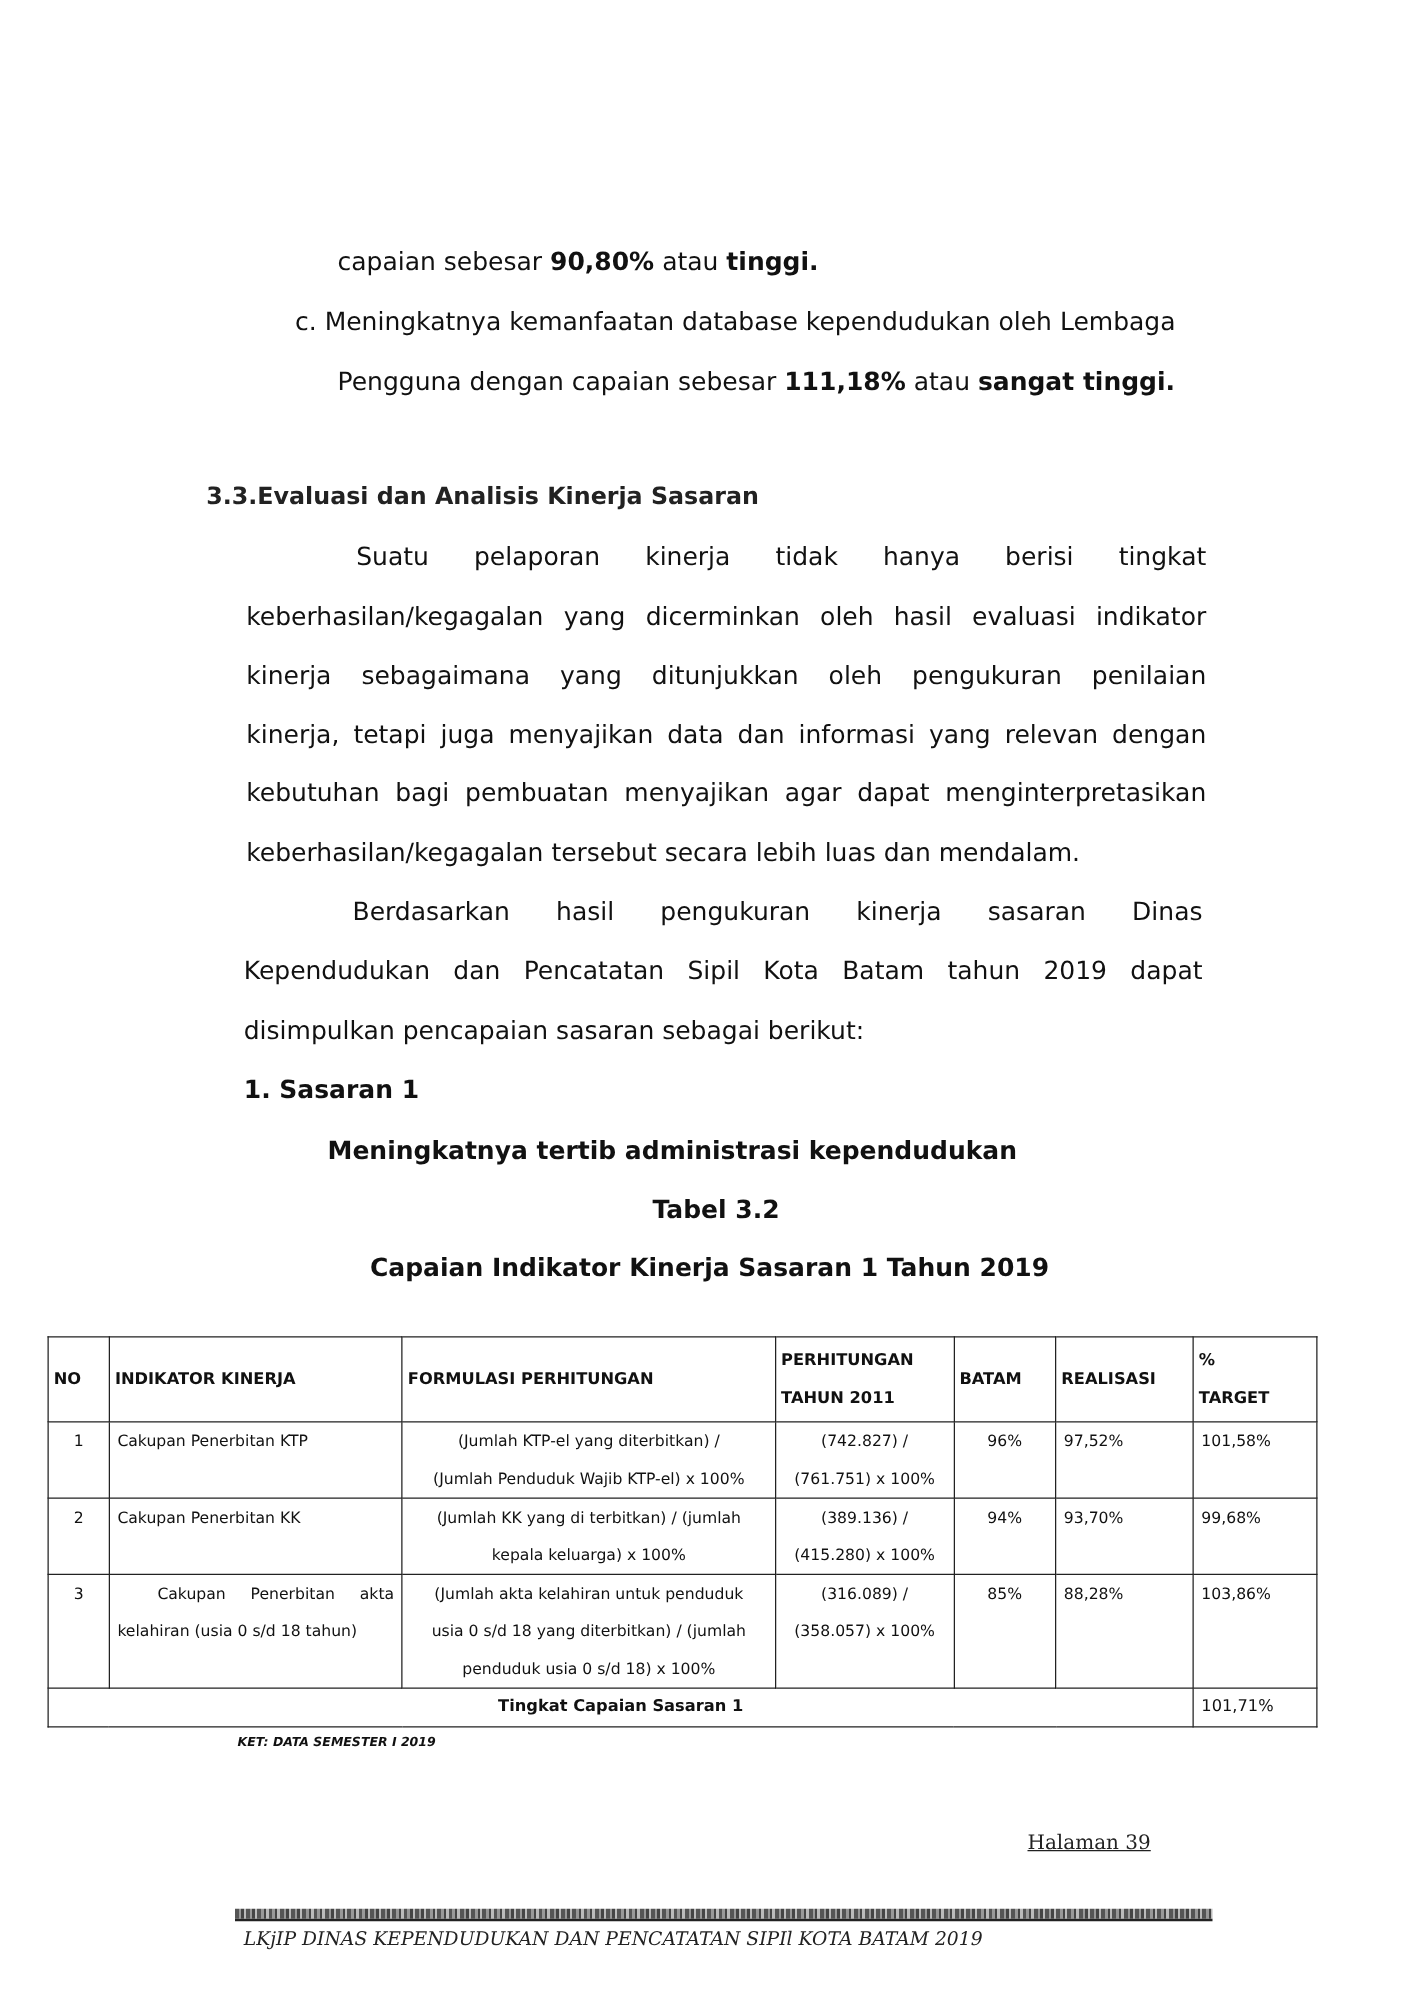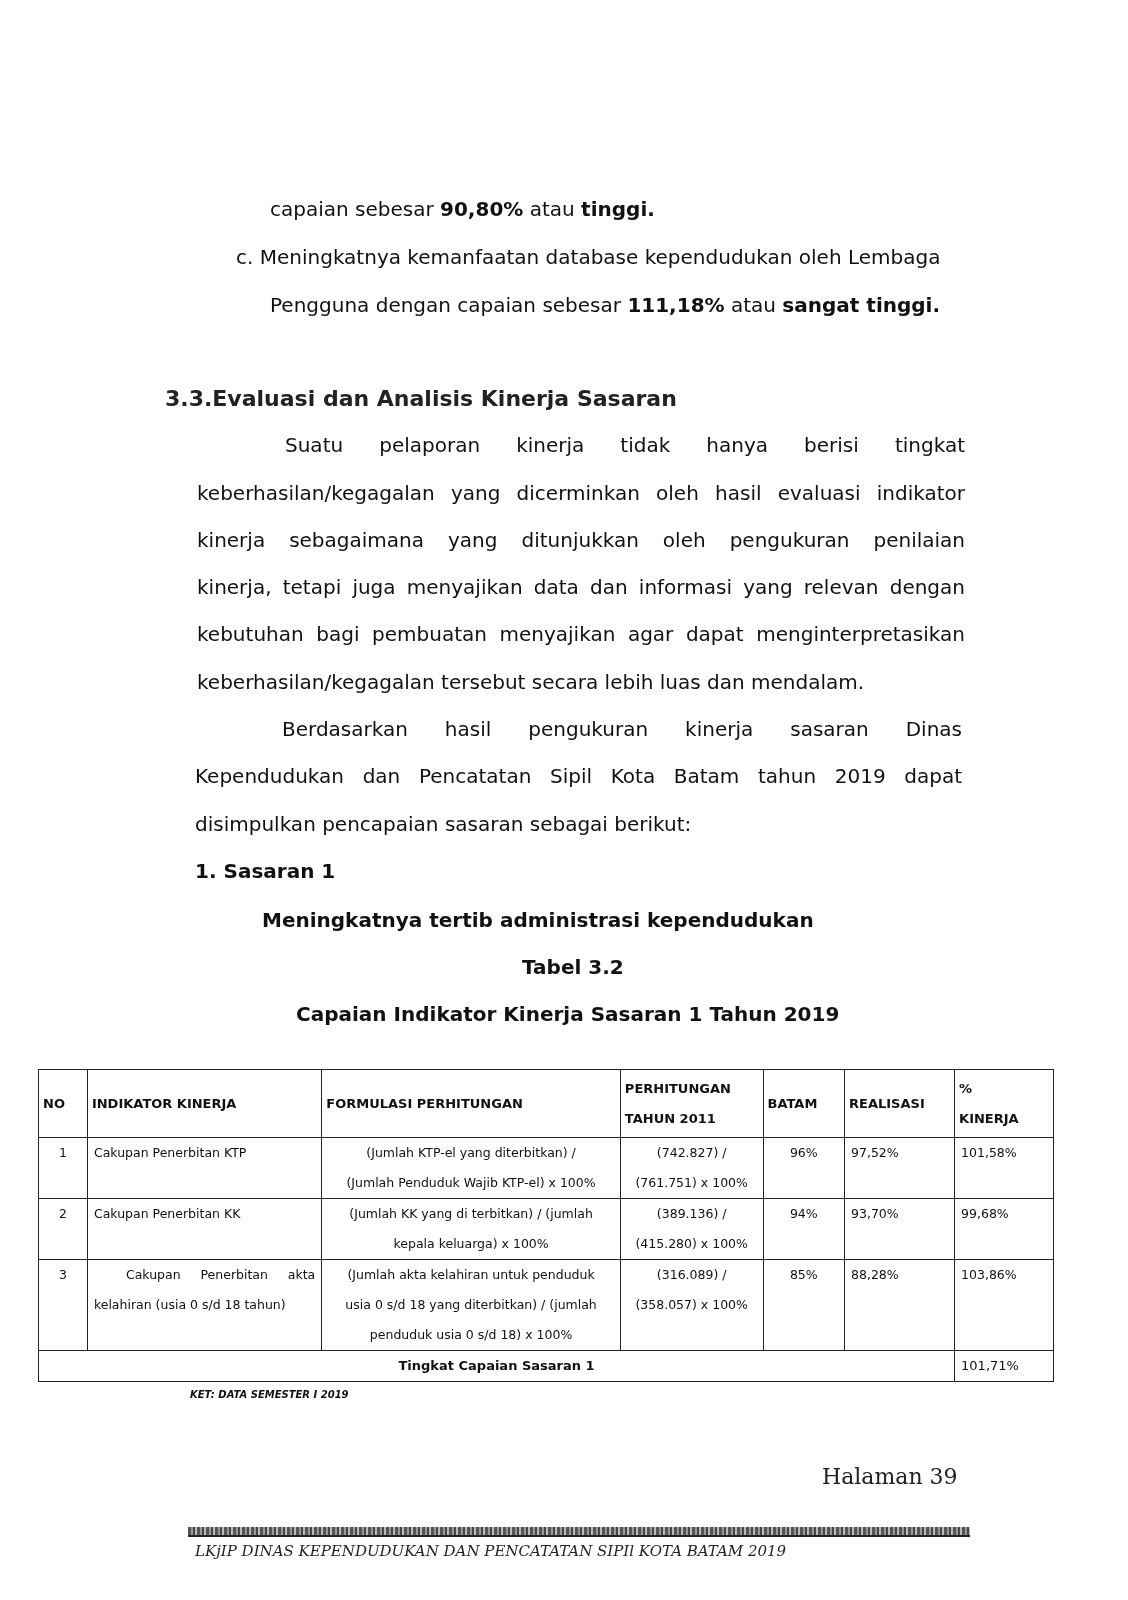--- a/index.html
+++ b/index.html
@@ -1,30 +1,30 @@
 <!DOCTYPE html>
 <html><head>
 <meta charset="utf-8">
 <style>
   html, body { margin: 0; padding: 0; background: #ffffff; }
   body { width: 1128px; height: 1600px; position: relative; font-family: "DejaVu Sans", "Liberation Sans", sans-serif; color: #111; overflow: hidden; }
   .abs { position: absolute; }
   .p { font-size: 20px; line-height: 47px; }
   .b { font-weight: bold; }
   .justify { text-align: justify; text-align-last: justify; }
-  .heading { font-size: 22px; font-weight: bold; color: #222; }
+  .heading { font-size: 19px; font-weight: bold; color: #222; }
   table.t { position: absolute; left: 38px; top: 1069px; width: 1016px; border-collapse: collapse; font-family: "DejaVu Sans", sans-serif; }
   table.t th, table.t td { border: 1.5px solid #222; vertical-align: top; padding: 0 6px; }
   table.t th { font-size: 13px; font-weight: bold; text-align: left; vertical-align: middle; line-height: 30px; padding: 2px 4px; }
   table.t td { font-size: 12.5px; line-height: 30px; }
   .c { text-align: center; }
   .left { text-align: left; }
   .footer-rule { position: absolute; left: 188px; top: 1527px; width: 782px; height: 8px; background: repeating-linear-gradient(90deg, #555 0 3px, #999 3px 5px, #444 5px 7px, #bbb 7px 9px); border-bottom: 2px solid #222; }
   .footer-left { position: absolute; left: 195px; top: 1542px; font-family: "DejaVu Serif", serif; font-style: italic; font-size: 15px; color: #222; }
-  .footer-right { position: absolute; left: 822px; top: 1464px; font-family: "DejaVu Serif", serif; font-size: 22px; color: #222; }
+  .footer-right { position: absolute; left: 822px; top: 1464px; font-family: "DejaVu Serif", serif; font-size: 16px; color: #222; text-decoration: underline; }
   .ket { position: absolute; left: 190px; top: 1389px; font-size: 10px; font-weight: bold; font-style: italic; }
 </style>
 </head>
 <body>
 
 <div class="abs p" style="left:270px; top:186px;">
   <span>capaian sebesar </span><span class="b">90,80%</span><span> atau </span><span class="b">tinggi.</span>
 </div>
 <div class="abs p" style="left:236px; top:234px;">
   <span>c.</span>
@@ -68,21 +68,21 @@
       <th>INDIKATOR KINERJA</th>
       <th>FORMULASI PERHITUNGAN</th>
       <th>
         <div>PERHITUNGAN</div>
         <div>TAHUN 2011</div>
       </th>
       <th>BATAM</th>
       <th>REALISASI</th>
       <th>
         <div>%</div>
-        <div>KINERJA</div>
+        <div>TARGET</div>
       </th>
     </tr>
   </thead>
   <tbody>
     <tr style="height:60px;">
       <td class="c">1</td>
       <td class="left">Cakupan Penerbitan KTP</td>
       <td class="c">
         <div>(Jumlah KTP-el yang diterbitkan) /</div>
         <div>(Jumlah Penduduk Wajib KTP-el) x 100%</div>

